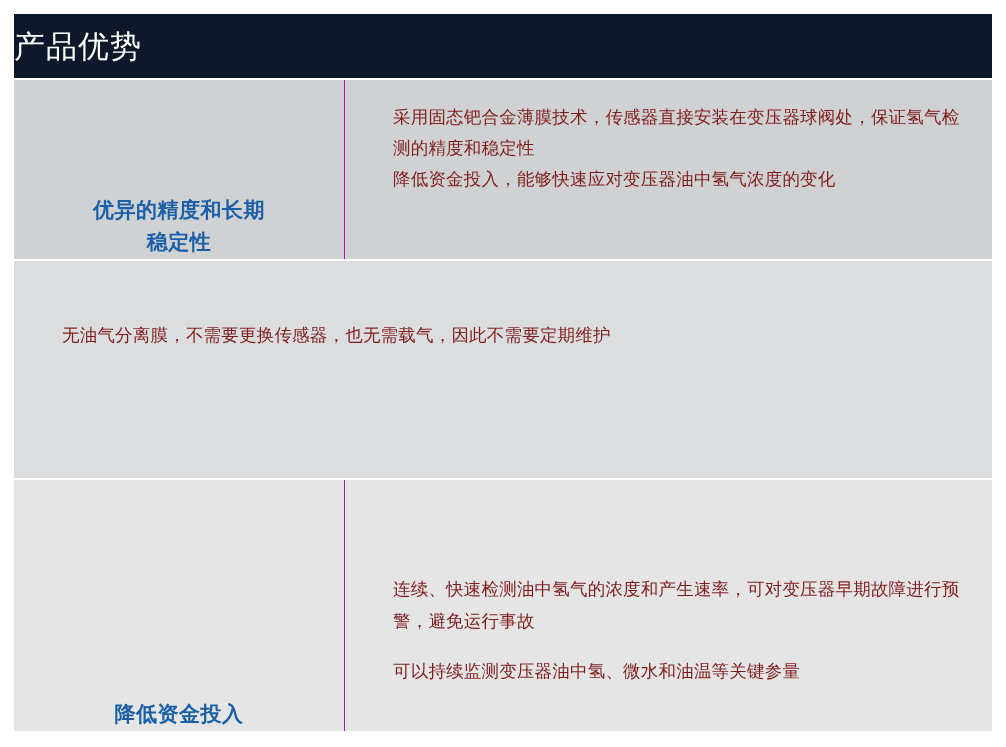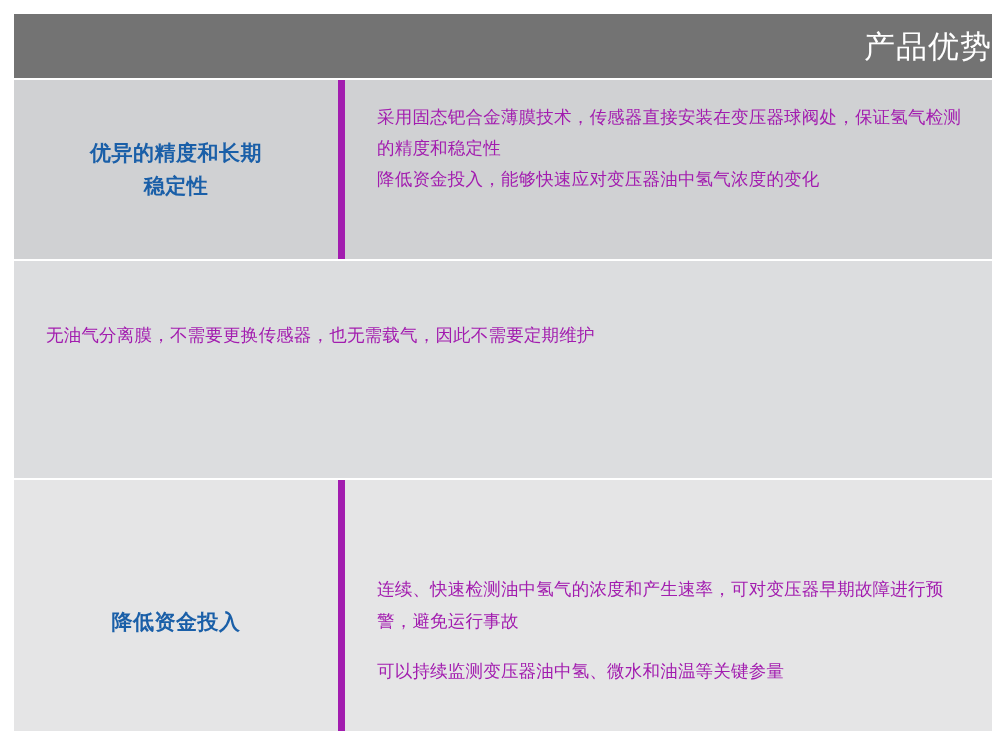--- a/index.html
+++ b/index.html
@@ -26,24 +26,24 @@
     position: absolute;
     left: 14px;
     top: 14px;
     width: 978px;
   }
 
   
   .banner {
     width: 100%;
     height: 64px;
-    background: #737373;
+    background: #0f172a;
     display: flex;
     align-items: center;
-    justify-content: flex-end;
+    justify-content: flex-start;
     box-sizing: border-box;
   }
   .banner-title {
     color: #ffffff;
     font-size: 31px;
     font-weight: 400;
     letter-spacing: 1px;
     line-height: 1;
   }
 
@@ -58,23 +58,23 @@
     border-top: 2px solid #ffffff;
   }
   .row-1 { background: #d0d1d3; height: 181px; }
   .row-2 { background: #dcdddf; height: 219px; }
   .row-3 { background: #e5e5e6; height: 253px; }
 
   .cell-title {
     width: 331px;
     flex: 0 0 331px;
     box-sizing: border-box;
-    border-right: 7px solid #a21caf;
+    border-right: 1px solid #a21caf;
     display: flex;
-    align-items: center;
+    align-items: flex-end;
     justify-content: center;
     padding: 0 18px;
   }
   .cell-body {
     flex: 1 1 auto;
     box-sizing: border-box;
     display: flex;
     flex-direction: column;
     justify-content: flex-start;
     padding: 0 22px 0 32px;
@@ -86,25 +86,26 @@
   .title-text {
     color: #1a5fa8;
     font-size: 21px;
     font-weight: bold;
     text-align: center;
     line-height: 1.55;
     letter-spacing: 0.5px;
   }
 
   .para {
-    color: #a21caf;
+    color: #7f1d1d;
     font-size: 17.5px;
     line-height: 1.78;
     text-align: left;
     letter-spacing: 0.2px;
+    margin-left: 16px;
   }
   .row-3 .para { line-height: 1.85; }
   .row-3 .para + .para { margin-top: 17px; }
 </style>
 </head>
 <body>
 
 <div class="slide">
 
   <div class="table-wrap">

